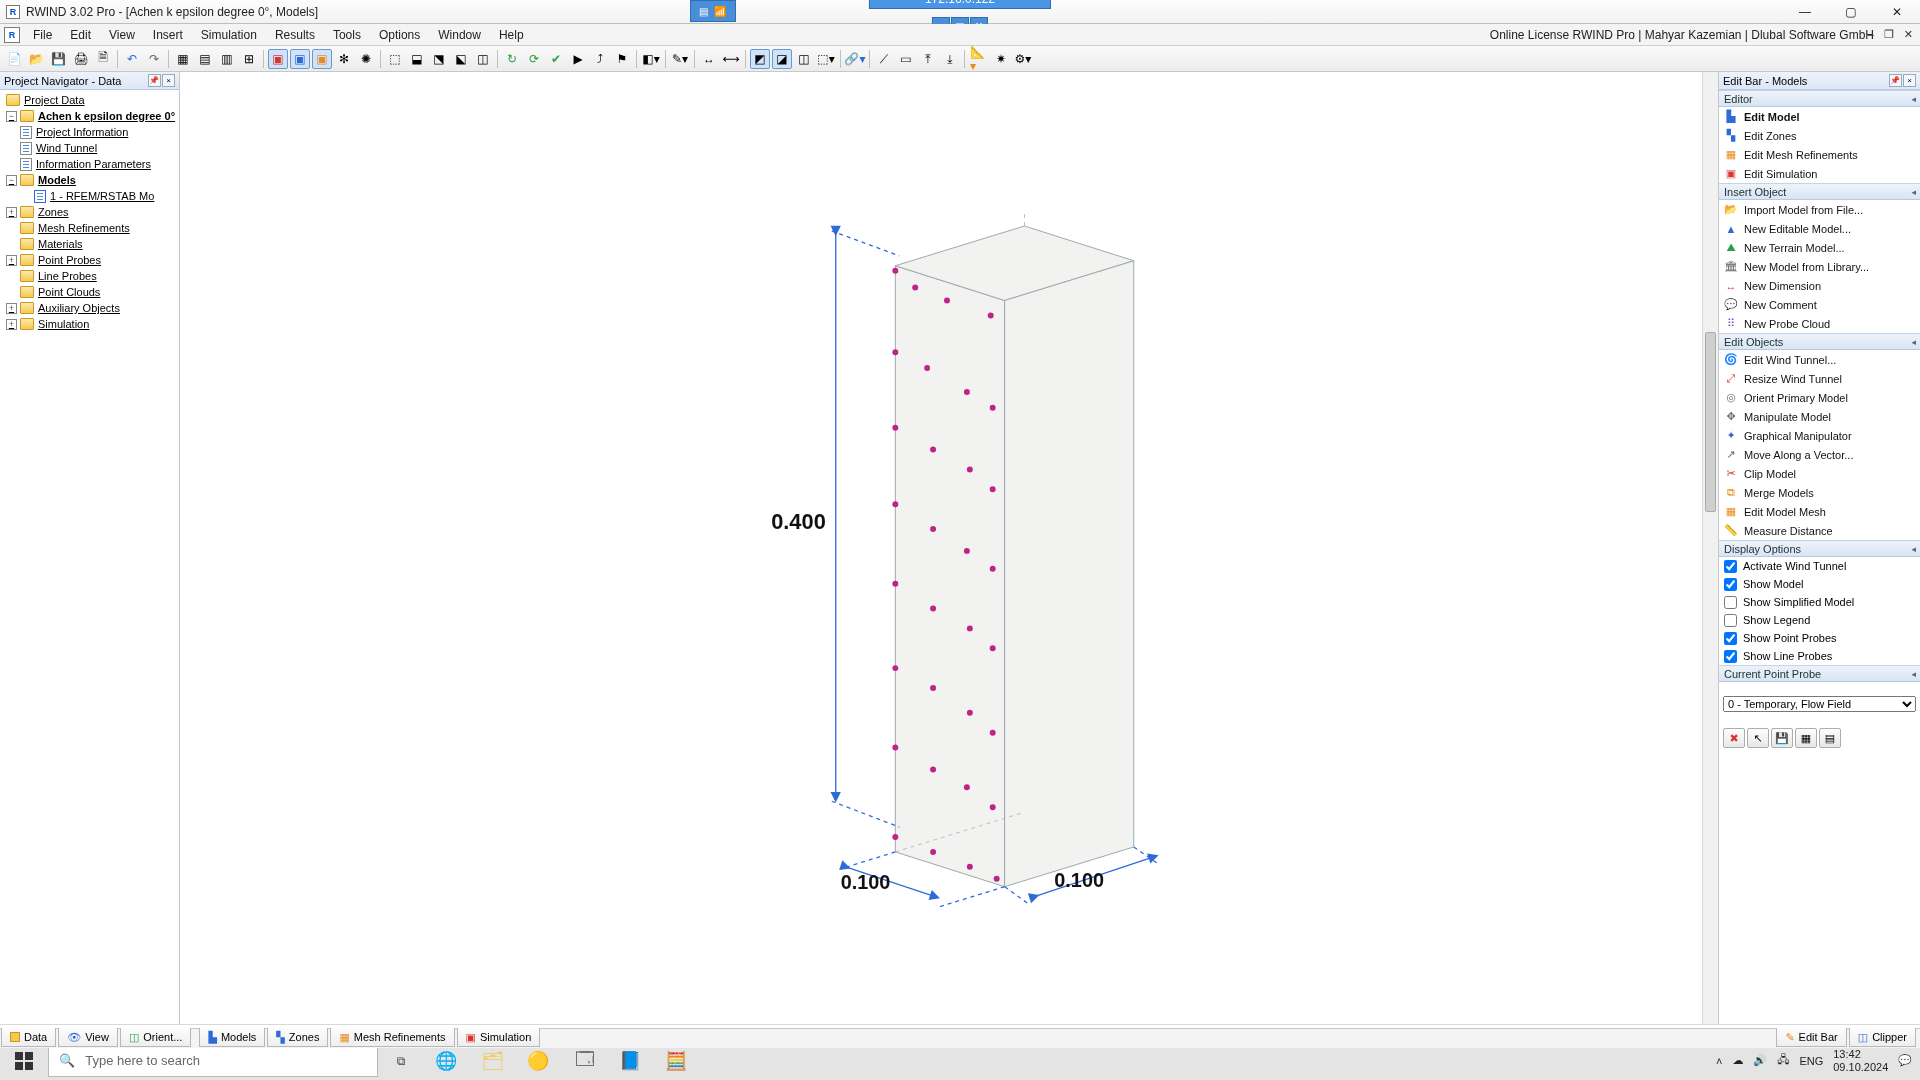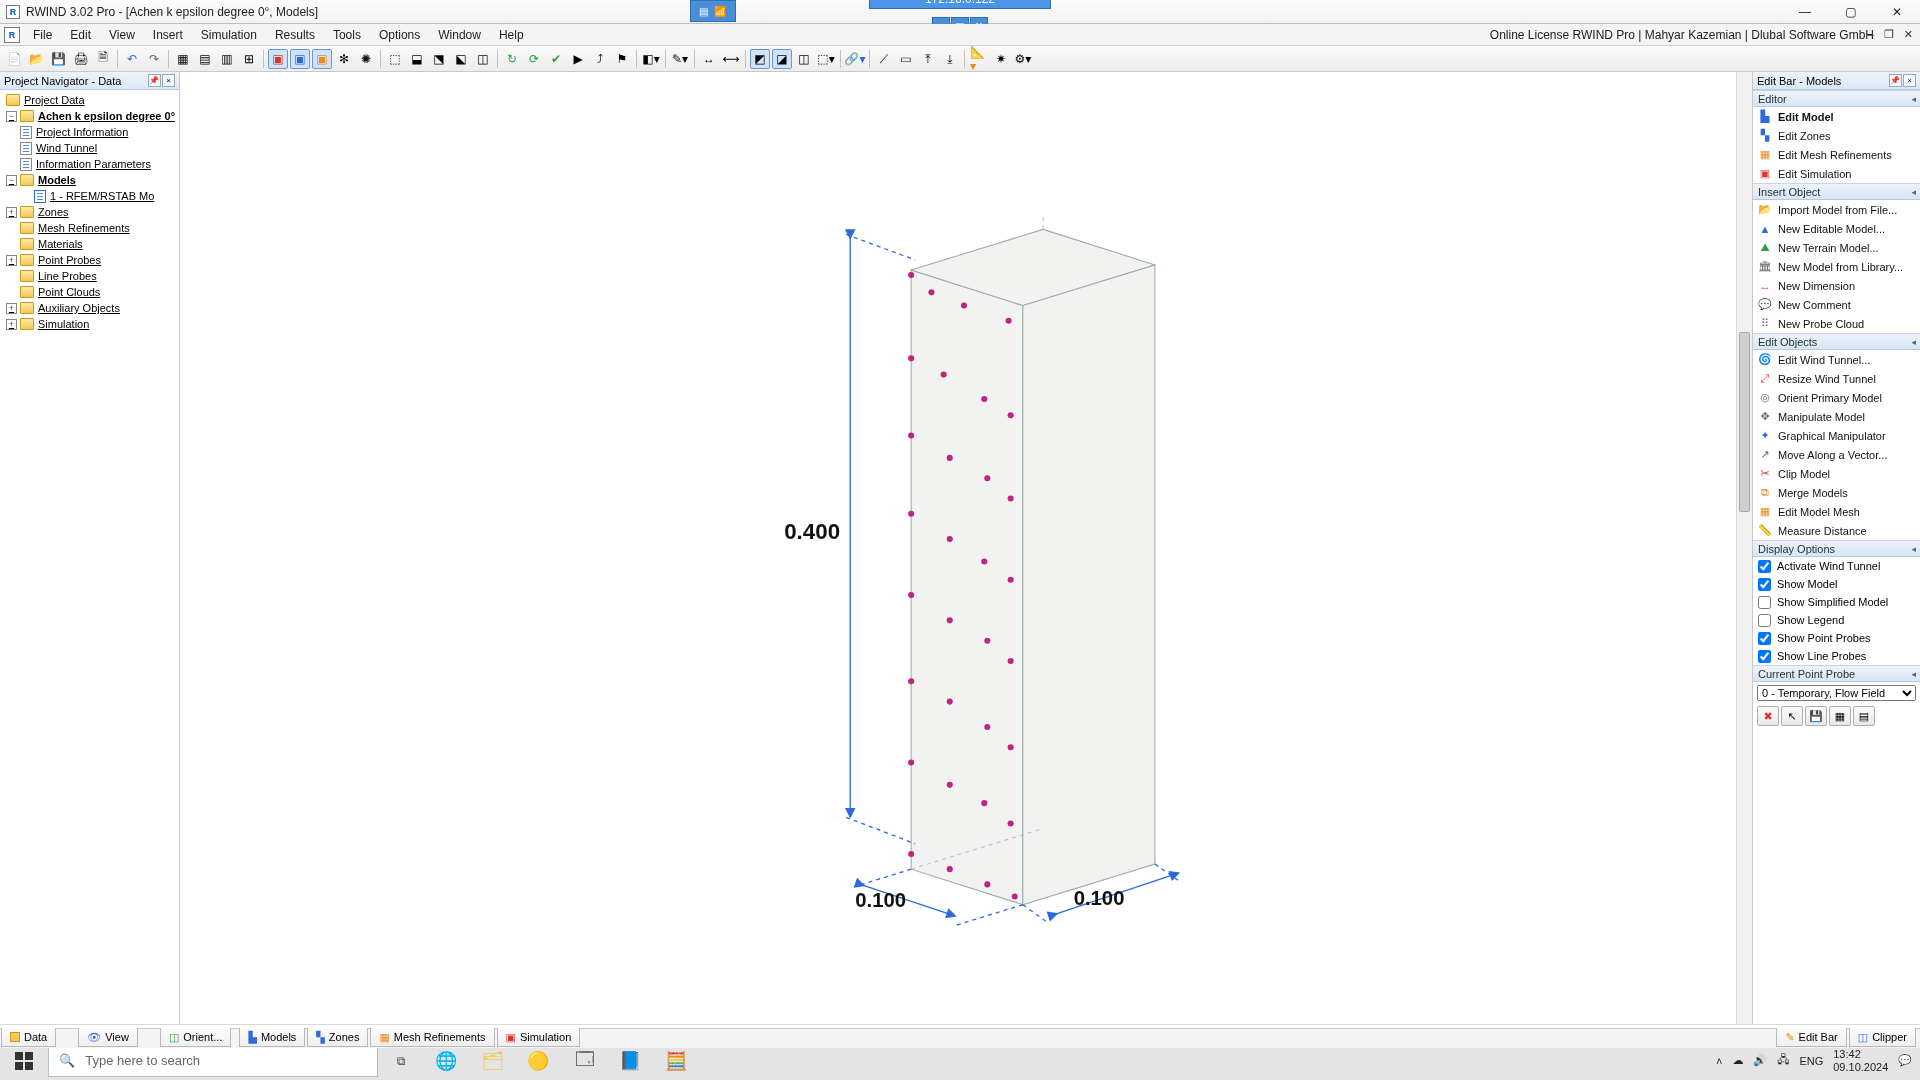--- a/index.html
+++ b/index.html
@@ -51,39 +51,39 @@
 .tree-scroll .lar,.tree-scroll .rar{ width:14px;height:13px;border:1px solid #adadad;background:#f4f4f4;display:inline-flex;align-items:center;justify-content:center;font-size:9px;color:#555;}
 .tree-scroll .rar{ position:absolute; right:0;}
 
 
 .canvas-wrap{ flex:1; position:relative; background:#fff; overflow:hidden;}
 .canvas-wrap svg{ position:absolute; inset:0;}
 .scrollbar-v{ position:absolute; right:0; top:0; bottom:0; width:16px; background:#f1f1f1; border-left:1px solid #dadada;}
 .scrollbar-v .thumb{ position:absolute; left:2px; right:2px; top:260px; height:180px; background:#cfcfcf; border:1px solid #aaa; border-radius:2px;}
 
 
-.right-panel{ width:168px; border-left:1px solid #c8c8c8; background:#fff; display:flex;flex-direction:column;}
+.right-panel{ width:202px; border-left:1px solid #c8c8c8; background:#fff; display:flex;flex-direction:column;}
 .section-head{ height:17px;background:linear-gradient(#eef3fb,#d8e5f4);border-top:1px solid #c4d3e6;border-bottom:1px solid #b8c9de;padding:0 5px;font-size:11px;color:#233;display:flex;align-items:center;position:relative;}
 .section-head .chev{ position:absolute; right:4px; font-size:9px; color:#567;}
 .rp-item{ height:19px; display:flex;align-items:center;padding:0 5px;font-size:11px;color:#111;gap:6px;cursor:default;}
 .rp-item.bold{ font-weight:bold;}
 .rp-item .ic{ width:14px;height:14px;display:flex;align-items:center;justify-content:center;font-size:11px;}
 .rp-check{ height:18px; display:flex;align-items:center;padding:0 5px;font-size:11px;gap:6px;}
 .rp-check input{ width:13px;height:13px;}
-.rp-sel{ padding:3px 4px;}
+.rp-sel{ padding:14px 4px;}
 .rp-sel select{ width:100%; font-size:11px;}
 .rp-btnrow{ display:flex; gap:2px; padding:2px 4px;}
 .rp-btnrow .b{ width:22px;height:20px;border:1px solid #adadad;background:linear-gradient(#fdfdfd,#e8e8e8);display:flex;align-items:center;justify-content:center;font-size:11px;border-radius:2px;}
 
 
 .bottom-tabs{ position:absolute; left:0; right:0; bottom:32px; height:20px; border-top:1px solid #c8c8c8; background:#f4f4f4; display:flex; align-items:stretch; font-size:11px; z-index:5;}
 .bottom-tabs .btab{ border:1px solid #b8b8b8; border-top:none; background:linear-gradient(#fdfdfd,#eee); margin-right:2px; padding:0 8px; display:flex;align-items:center;gap:4px; position:relative; top:-1px;}
 .bottom-tabs .btab .dot{ width:10px;height:10px; background:#f4c94e; border:1px solid #c99a1f;}
 .bottom-tabs .spacer{ flex:1;}
-.left-tabs{ display:flex; margin-left:1px;gap:20px;}
+.left-tabs{ display:flex; margin-left:1px;}
 .mid-tabs{ display:flex; margin-left:6px;}
 .right-tabs{ display:flex; margin-right:2px;}
 
 
 .win-taskbar{ position:absolute; bottom:0; left:0; right:0; height:40px; background:#e4e4e4; border-top:1px solid #bcbcbc; display:flex; align-items:center;}
 .win-taskbar .start{ width:48px;height:40px;display:flex;align-items:center;justify-content:center;}
 .win-taskbar .start .winlogo{ width:18px;height:18px; display:grid; grid-template:1fr 1fr/1fr 1fr; gap:2px;}
 .win-taskbar .start .winlogo span{ background:#333;}
 .win-taskbar .search{ width:330px;height:32px;background:#fff;border:1px solid #bbb;display:flex;align-items:center;padding:0 10px;gap:10px;color:#666;font-size:13px;}
 .win-taskbar .tv{ width:46px;height:40px;display:flex;align-items:center;justify-content:center;color:#444;}

